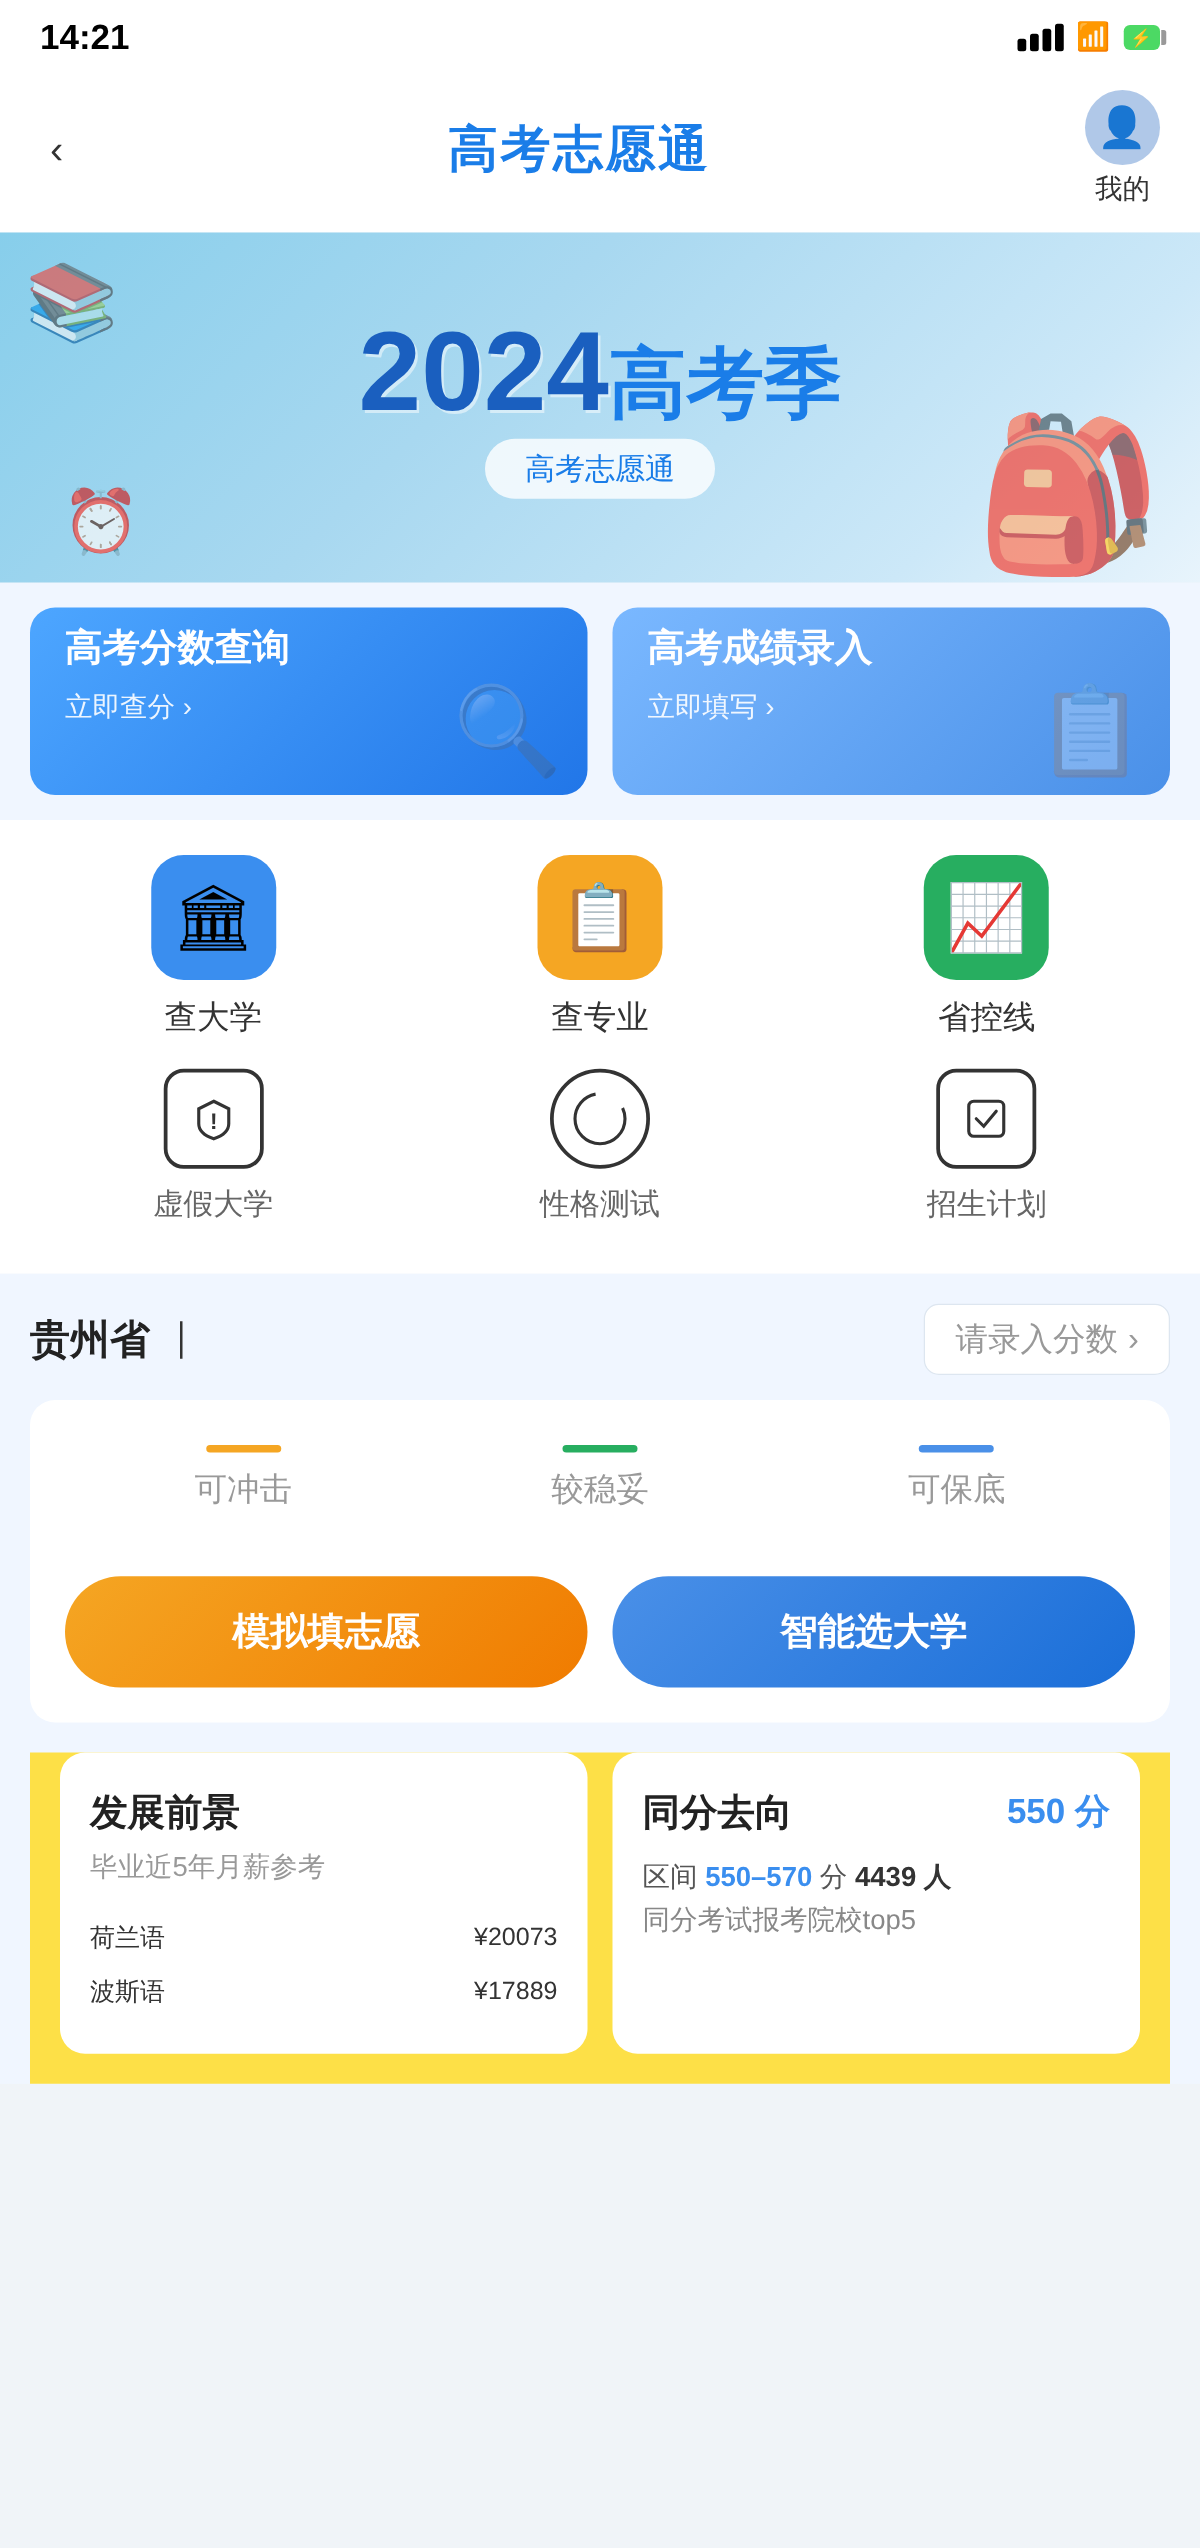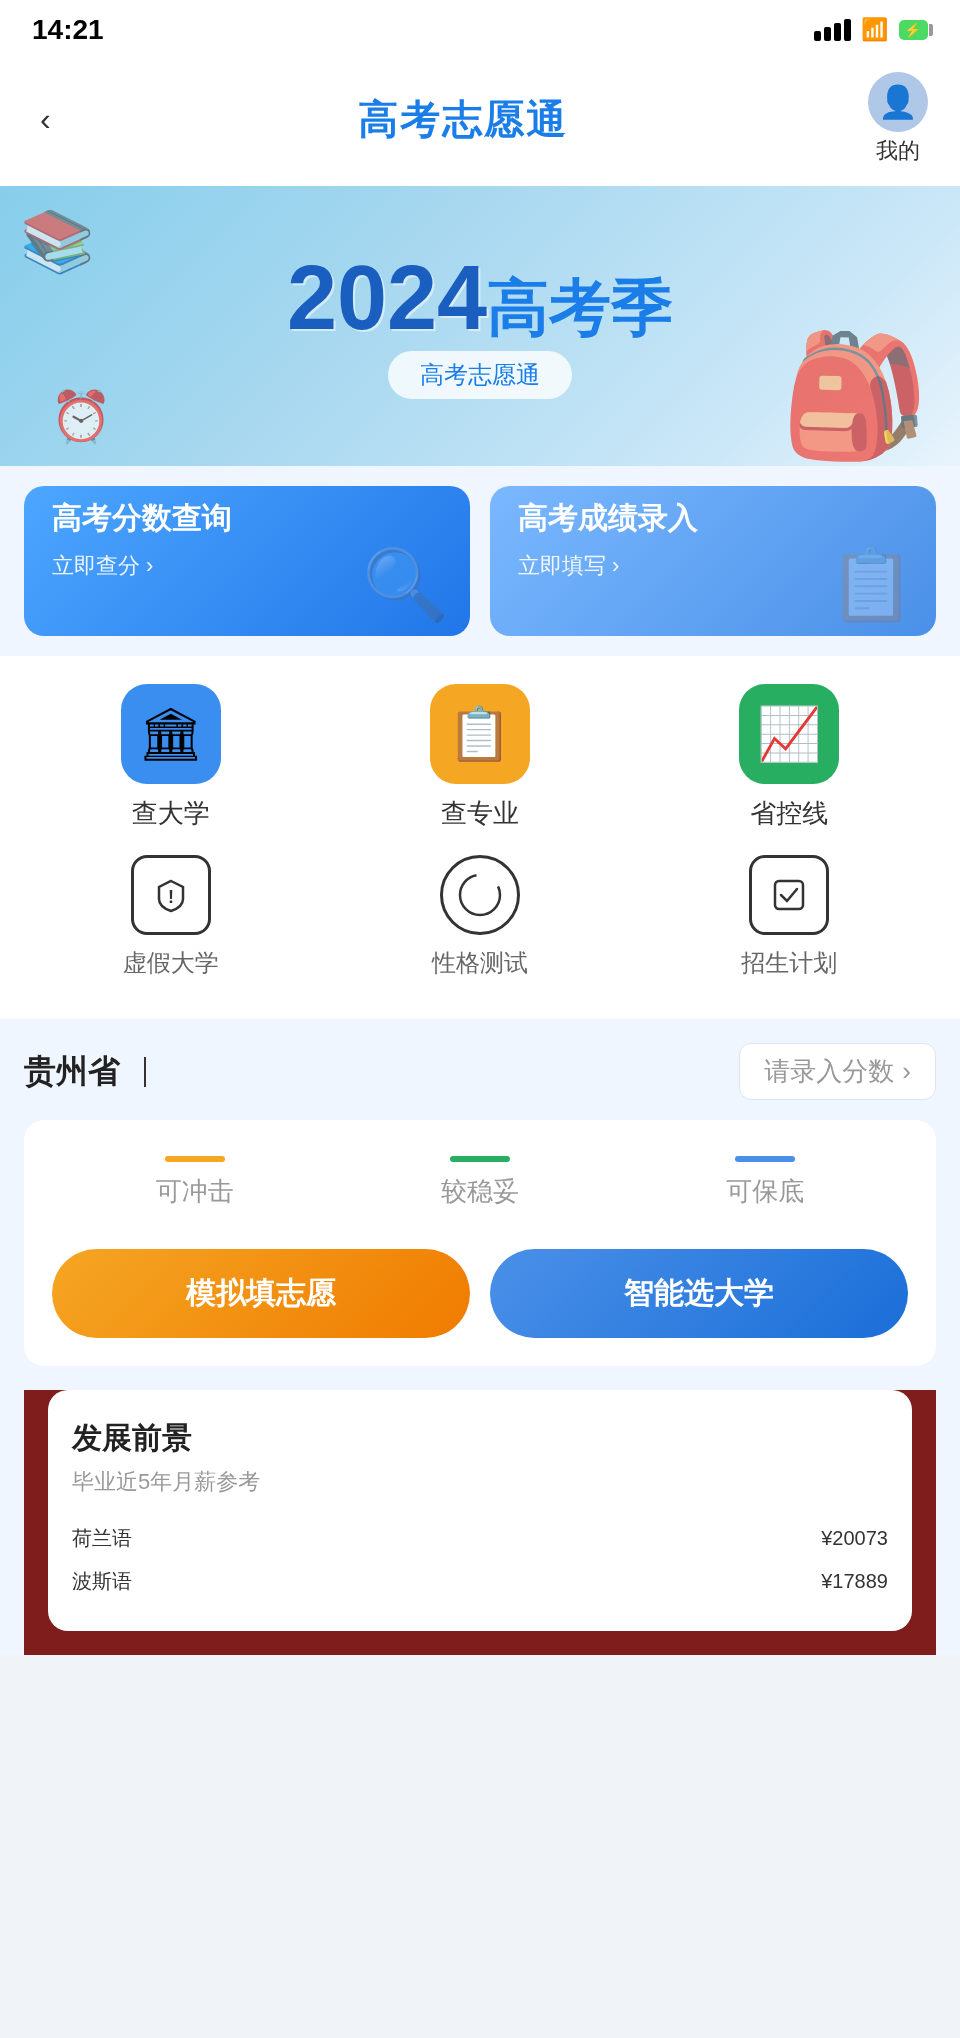--- a/index.html
+++ b/index.html
@@ -319,21 +319,21 @@
     
     .volunteer-card {
       background: #fff;
       border-radius: 20px;
       padding: 36px 28px 28px;
       margin-bottom: 24px;
     }
     .volunteer-levels {
       display: flex;
       justify-content: space-around;
-      margin-bottom: 40px;
+      margin-bottom: 52px;
     }
     .volunteer-level {
       display: flex;
       flex-direction: column;
       align-items: center;
       gap: 12px;
     }
     .level-bar {
       width: 60px;
       height: 6px;
@@ -373,21 +373,21 @@
       color: #fff;
       cursor: pointer;
       text-align: center;
     }
 
     
     .bottom-cards {
       display: flex;
       gap: 20px;
       padding: 0 24px 24px;
-      background: #7f1d1d;
+      background: #fde047;
     }
     .bottom-card {
       flex: 1;
       background: #fff;
       border-radius: 20px;
       padding: 28px 24px;
       min-height: 240px;
     }
     .bottom-card-title {
       font-size: 30px;
@@ -568,14 +568,24 @@
       <div class="bottom-card-subtitle">毕业近5年月薪参考</div>
       <div class="salary-item">
         <span class="salary-name">荷兰语</span>
         <span class="salary-amount">¥20073</span>
       </div>
       <div class="salary-item">
         <span class="salary-name">波斯语</span>
         <span class="salary-amount">¥17889</span>
       </div>
     </div>
+    <div class="bottom-card">
+      <div class="score-card-header">
+        <span class="bottom-card-title">同分去向</span>
+        <span class="score-highlight">550 分</span>
+      </div>
+      <div class="score-range">
+        区间 <span style="color: rgb(58, 142, 239);">550–570</span> 分 <span style="color: rgb(51, 51, 51);">4439 人</span>
+      </div>
+      <div class="score-desc">同分考试报考院校top5</div>
+    </div>
   </div>
 </div>
 
 </body></html>

